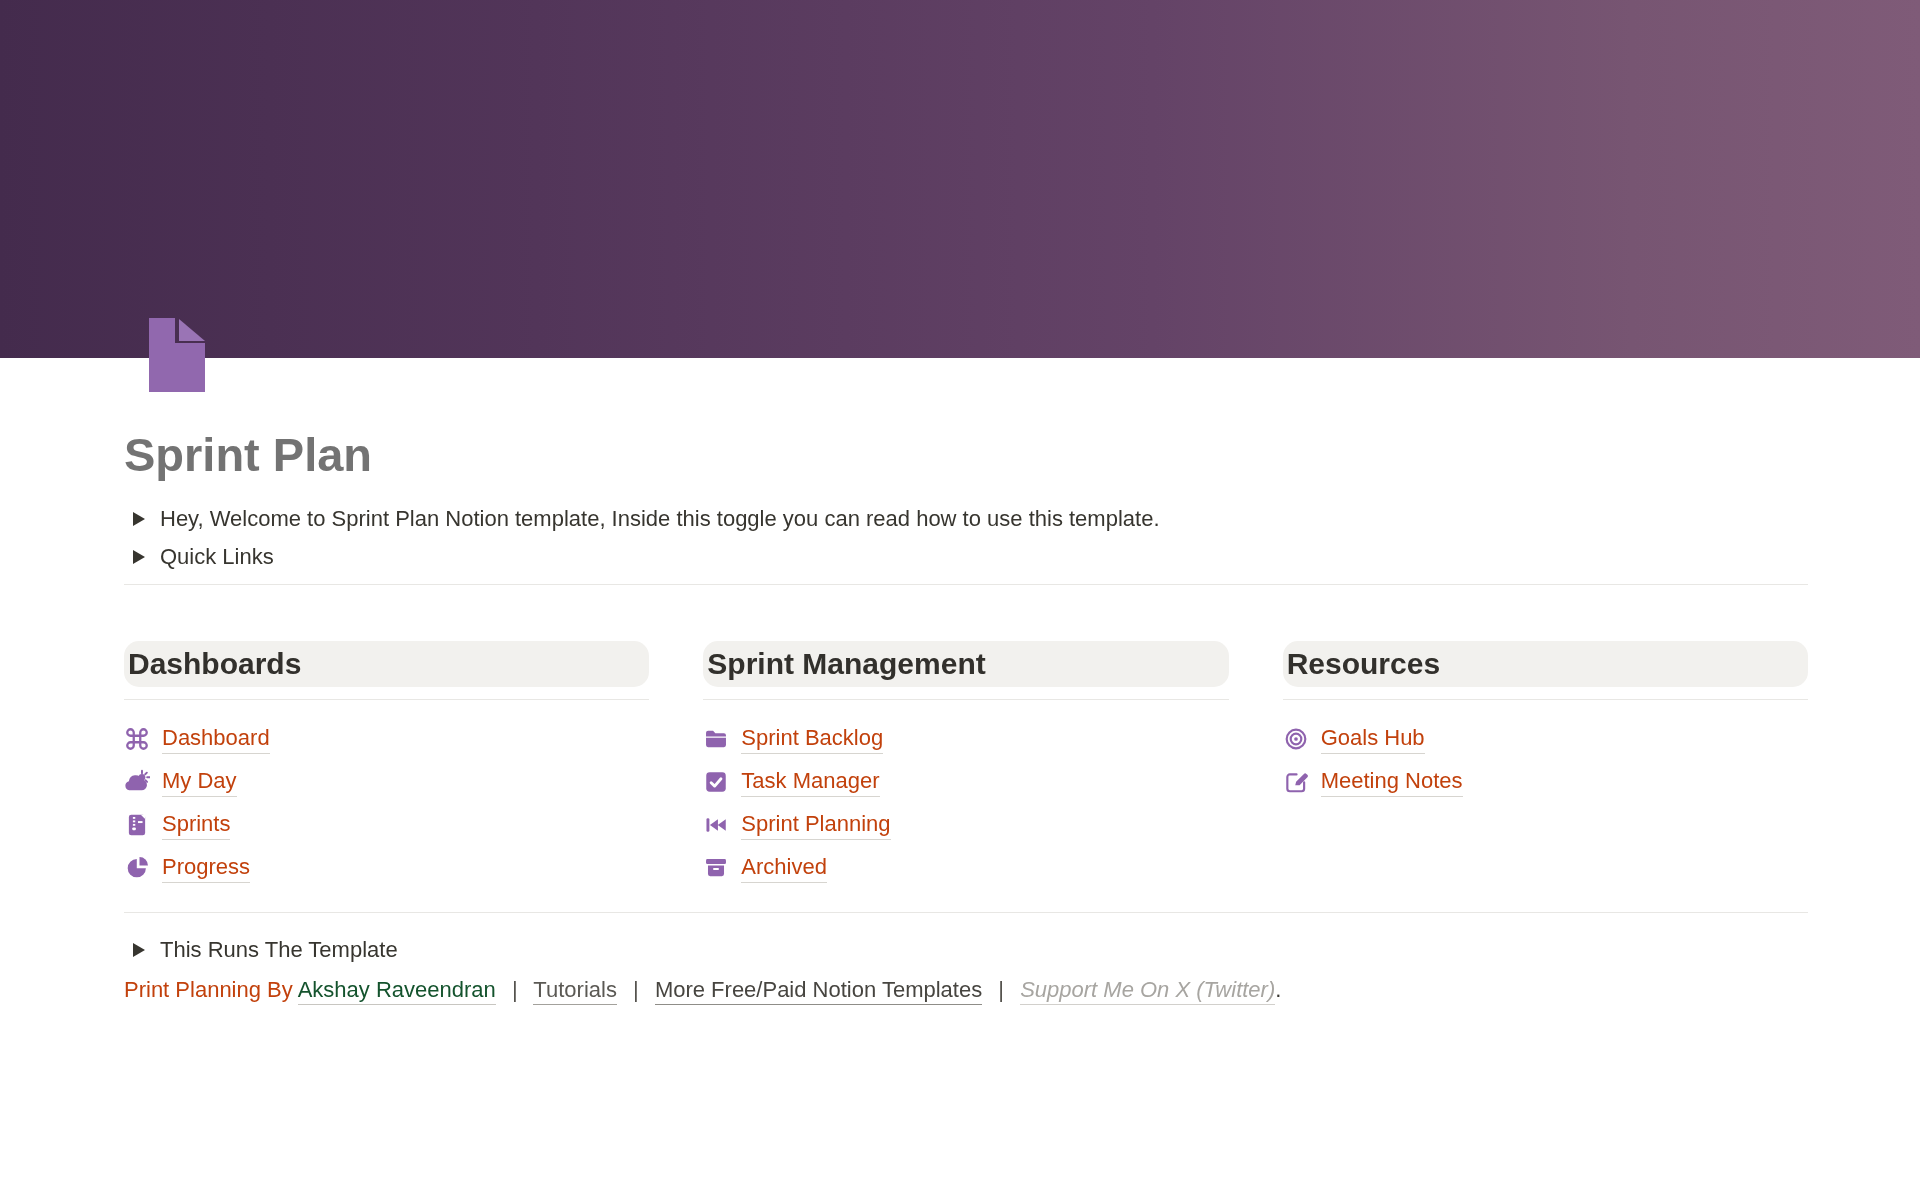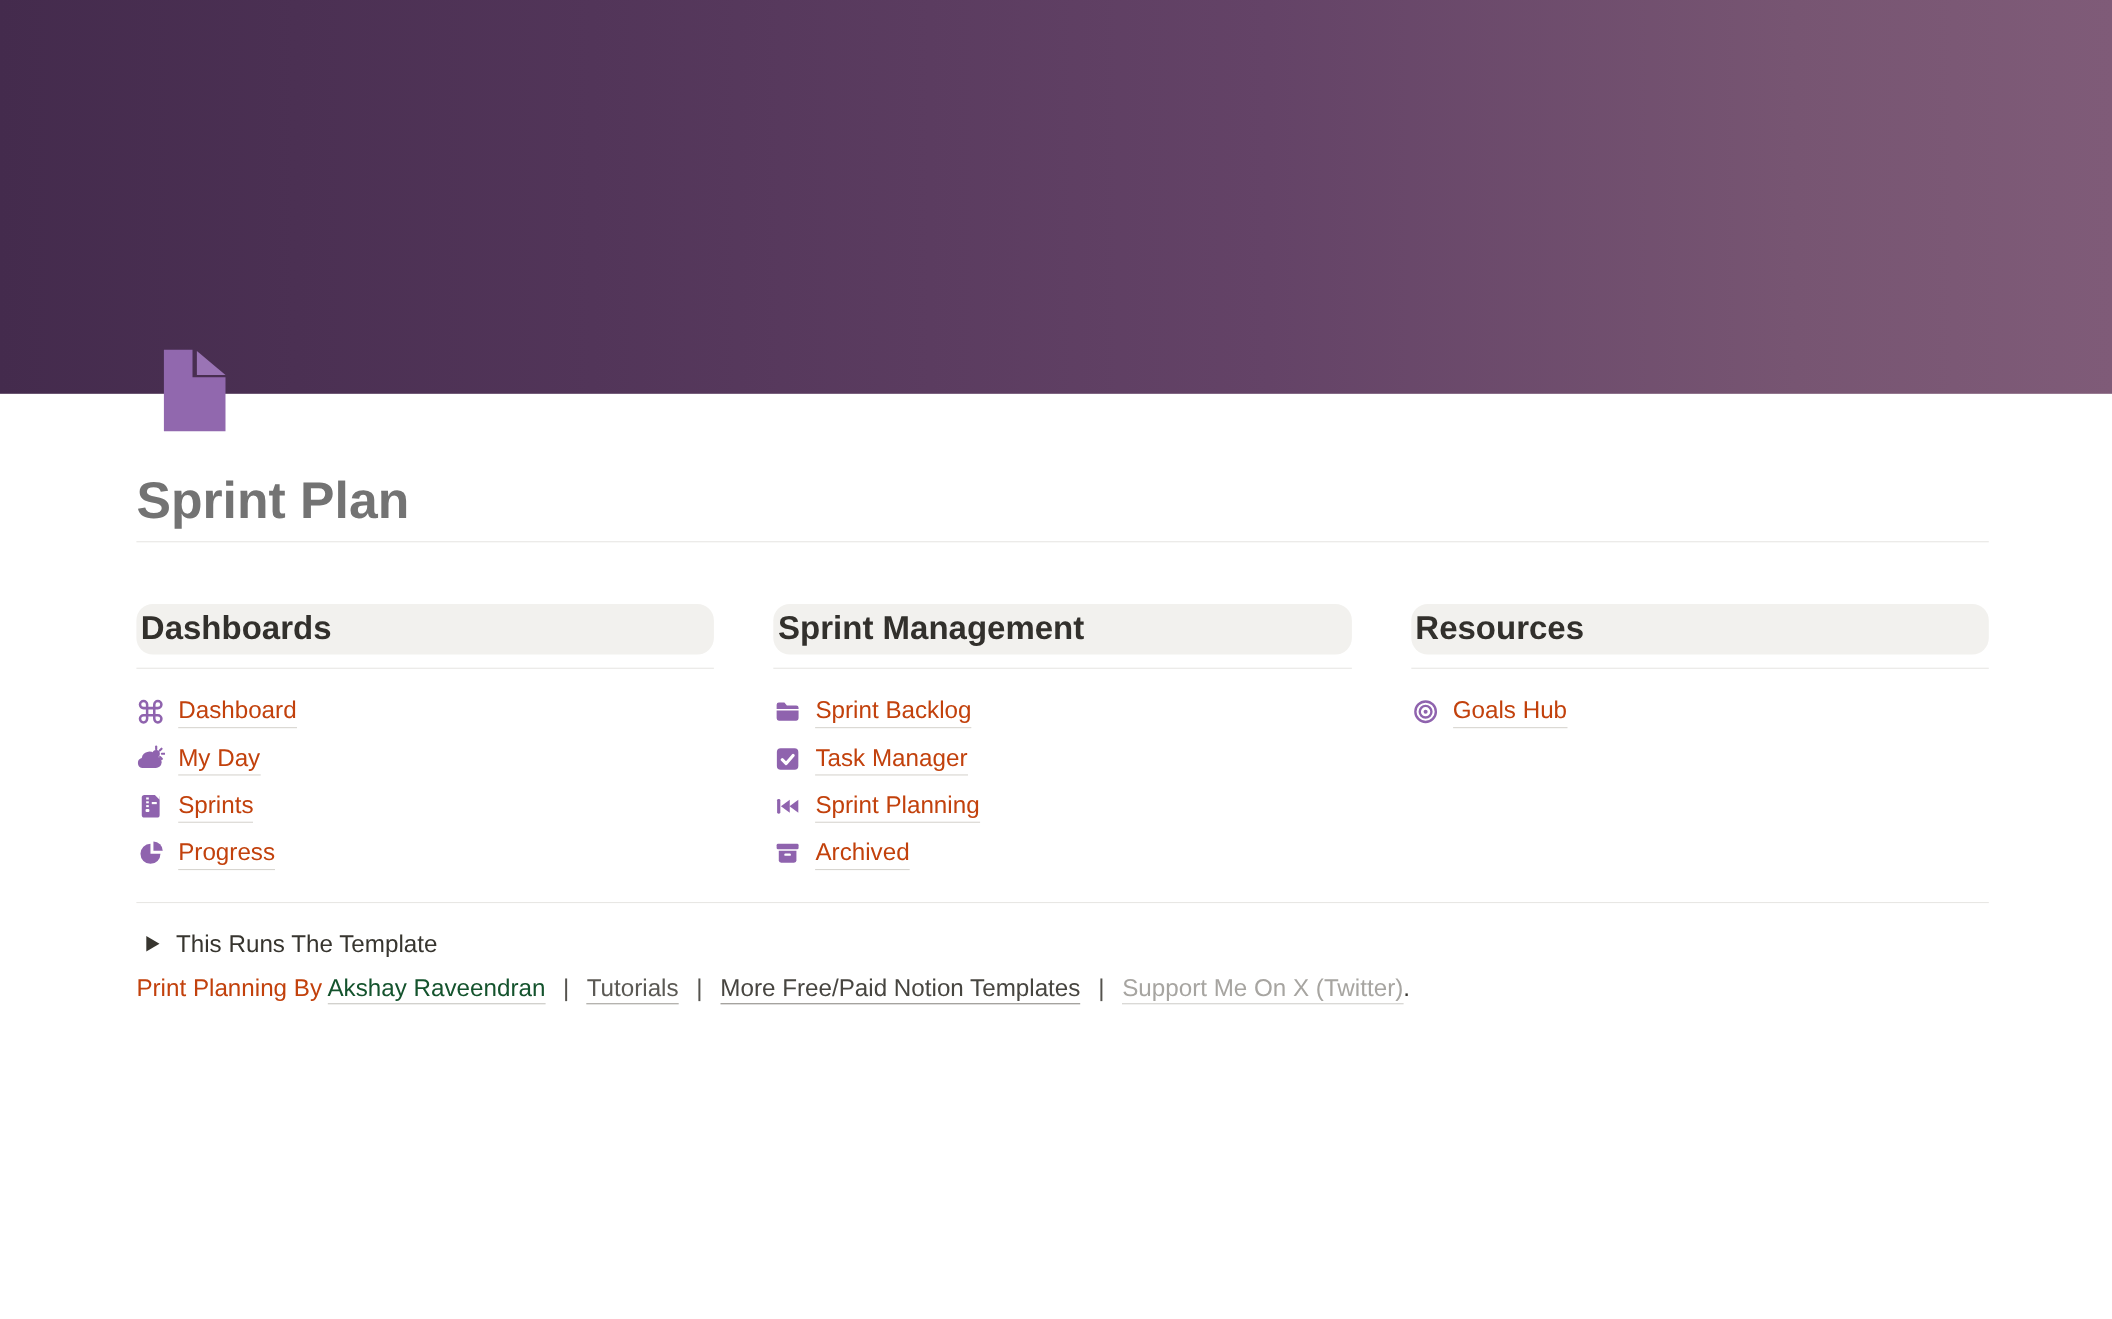--- a/index.html
+++ b/index.html
@@ -59,40 +59,54 @@
 
   .bottom-divider { border-top: 1px solid #e8e7e4; margin-top: 16px; }
   .toggle-bottom { margin-top: 20px; }
 
   .footer { margin-top: 8px; font-size: 22px; line-height: 30px; }
   .footer .prefix { color: #c2410c; text-align: right; }
   .flink { border-bottom: 1.5px solid; padding-bottom: 2px; cursor: pointer; }
   .flink.author    { color: #14532d; border-color: #c8c6c1; }
   .flink.tutorials { color: #5b5954; border-color: #a3a19c; }
   .flink.templates { color: #474540; border-color: #8f8d88; }
-  .flink.twitter   { color: #a7a5a1; border-color: #d2d0cc; }
+  .flink.twitter   { color: #a7a5a1; border-color: #d2d0cc; font-style: italic; }
   .fsep { color: #55534e; padding: 0 10px; }
   .fsuffix { color: #37352f; }
 </style>
 </head>
 <body>
 
 <div class="cover"></div>
 
 <div class="page-icon-wrap">
   <svg width="64" height="78" viewBox="0 0 64 78">
     <path d="M4 2h26v25h30v49H4z" fill="#9168ae"></path>
     <path d="M34 3l26 22H34z" fill="#9a74b5"></path>
   </svg>
 </div>
 
 <div class="content">
 
   <h1 class="page-title">Sprint Plan</h1>
 
+  <div class="toggle-list">
+    <div class="toggle-row">
+      <span class="toggle-arrow">
+          <span class="tri"></span>
+        </span>
+      <span class="toggle-label">Hey, Welcome to Sprint Plan Notion template, Inside this toggle you can read how to use this template.</span>
+    </div>
+    <div class="toggle-row">
+      <span class="toggle-arrow">
+          <span class="tri"></span>
+        </span>
+      <span class="toggle-label">Quick Links</span>
+    </div>
+  </div>
 
   <div class="divider"></div>
 
   <div class="columns">
 
     <div class="column">
       <div class="col-header">
         <h2>Dashboards</h2>
       </div>
       <div class="col-divider"></div>
@@ -215,20 +229,29 @@
           <span class="item-icon">
             <svg width="26" height="26" viewBox="0 0 24 24">
               <circle cx="12" cy="12" r="8.6" fill="none" stroke="#8f63ae" stroke-width="2"></circle>
               <circle cx="12" cy="12" r="4.9" fill="none" stroke="#8f63ae" stroke-width="2"></circle>
               <circle cx="12" cy="12" r="1.7" fill="#8f63ae"></circle>
             </svg>
           </span>
           <span class="item-label">Goals Hub</span>
         </div>
 
+        <div class="item">
+          <span class="item-icon">
+            <svg width="26" height="26" viewBox="0 0 24 24">
+              <path d="M19.5 12.2v6a2.3 2.3 0 0 1-2.3 2.3H6.3A2.3 2.3 0 0 1 4 18.2V7.3A2.3 2.3 0 0 1 6.3 5h6.2" fill="none" stroke="#8f63ae" stroke-width="2" stroke-linecap="round"></path>
+              <path d="M11.3 14.9l.8-3.2 7.2-7.2a1.6 1.6 0 0 1 2.3 0l.9.9a1.6 1.6 0 0 1 0 2.3l-7.2 7.2z" fill="#8f63ae"></path>
+            </svg>
+          </span>
+          <span class="item-label">Meeting Notes</span>
+        </div>
 
       </div>
     </div>
 
   </div>
 
   <div class="bottom-divider"></div>
 
   <div class="toggle-list toggle-bottom">
     <div class="toggle-row">

